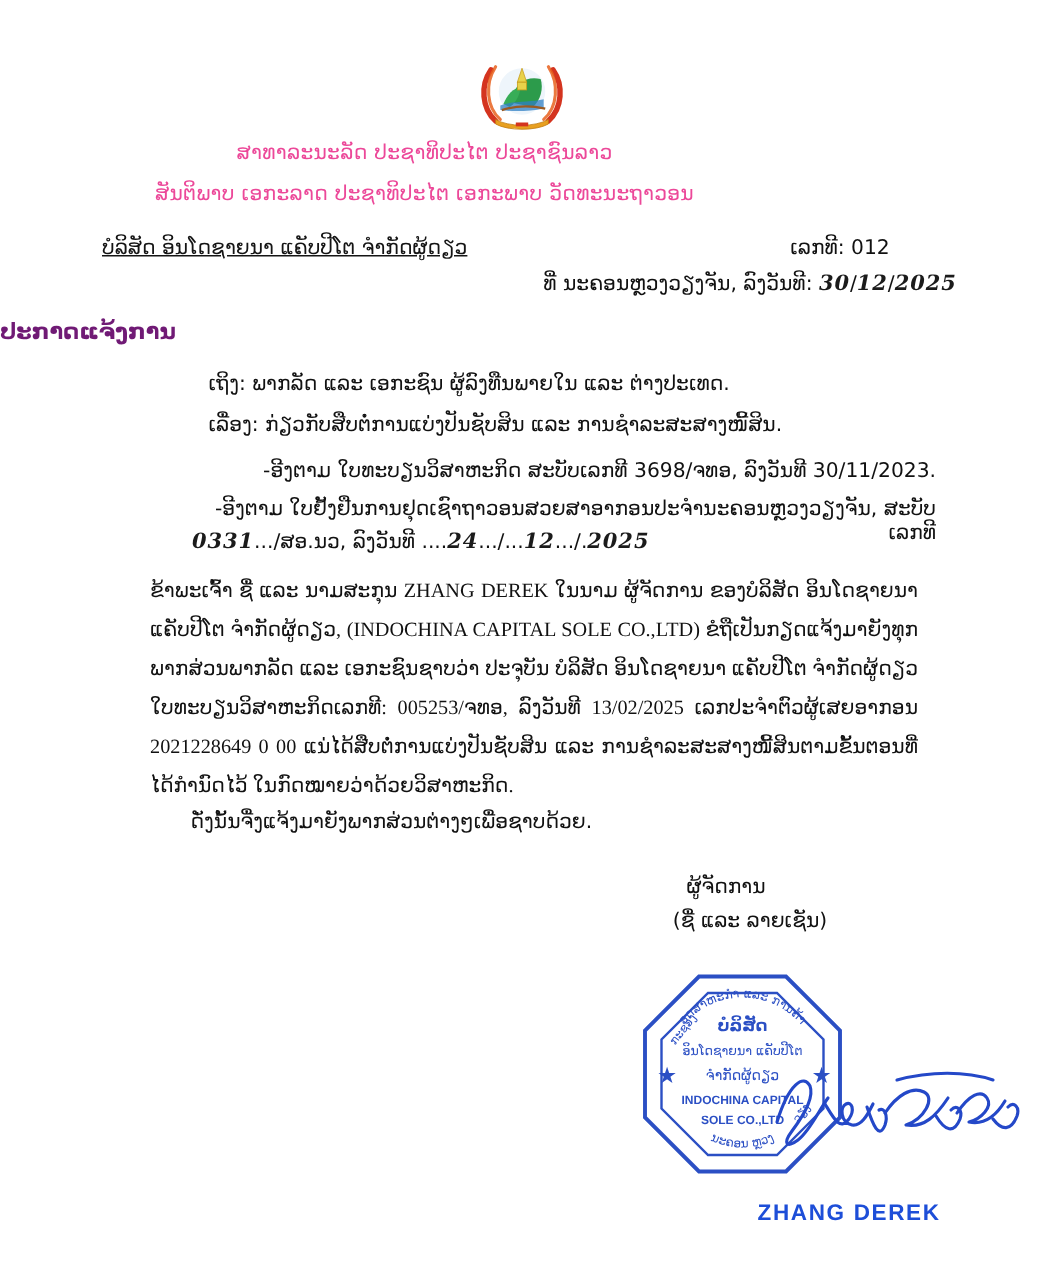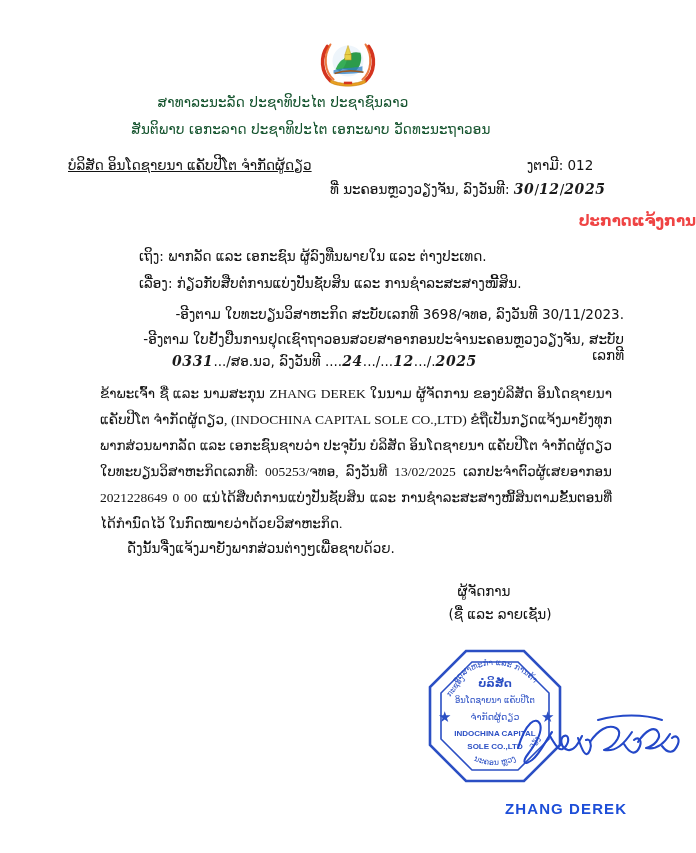--- a/index.html
+++ b/index.html
@@ -36,24 +36,24 @@
   }
 
   
   .nat-line {
     position: absolute;
     left: 0;
     width: 566px;
     text-align: center;
     font-size: 13.5px;
     letter-spacing: .2px;
-    color: #14532d;
+    color: #ec4899;
   }
   .nat-1 { top: 94px; }
-  .nat-2 { top: 121px; padding-left: 28px; }
+  .nat-2 { top: 121px; }
 
   
   .org-line {
     position: absolute;
     top: 157px;
     left: 68px;
     font-size: 13.5px;
     color: #141414;
     text-decoration: underline;
   }
@@ -63,21 +63,21 @@
     left: 470px;
     width: 180px;
     text-align: center;
     font-size: 13.5px;
   }
   .place-date {
     position: absolute;
     top: 181px;
     left: 330px;
     width: 340px;
-    text-align: left;
+    text-align: center;
     font-size: 13.5px;
     white-space: nowrap;
   }
 
   
   .hand {
     font-family: "DejaVu Serif", "Liberation Serif", serif;
     color: #1b1b1b;
     font-weight: 700;
     font-style: italic;
@@ -85,24 +85,24 @@
     font-size: 14px;
   }
   .dots { letter-spacing: 0px; }
 
   
   .title {
     position: absolute;
     top: 212px;
     left: 0;
     width: 696px;
-    text-align: right;
+    text-align: left;
     font-size: 15px;
     font-weight: 700;
-    color: #ef4444;
+    color: #701a75;
   }
 
   
   .addr {
     position: absolute;
     left: 139px;
     font-size: 13.5px;
   }
   .addr-1 { top: 248px; }
   .addr-2 { top: 275px; }
@@ -120,21 +120,20 @@
   .ref-dash {
     display: inline-block;
     width: 16px;
   }
   .ref-cont {
     position: absolute;
     top: 353px;
     left: 128px;
     font-size: 13.5px;
     white-space: nowrap;
-    margin-left: 44px;
   }
 
   
   .body-para {
     position: absolute;
     left: 100px;
     width: 512px;
     font-size: 13.5px;
     line-height: 26px;
     text-align: justify;
@@ -227,21 +226,21 @@
         <rect x="52" y="96" width="16" height="5" fill="#d4341f"></rect>
       </svg>
     </span>
   </div>
 
   <div class="nat-line nat-1">ສາທາລະນະລັດ ປະຊາທິປະໄຕ ປະຊາຊົນລາວ</div>
   <div class="nat-line nat-2">ສັນຕິພາບ ເອກະລາດ ປະຊາທິປະໄຕ ເອກະພາບ ວັດທະນະຖາວອນ</div>
 
   <div class="org-line">ບໍລິສັດ ອິນໂດຊາຍນາ ແຄັບປີໂຕ ຈຳກັດຜູ້ດຽວ</div>
   <div class="doc-no">
-    <span>ງຕາມີ: </span><span>012</span>
+    <span>ເລກທີ: </span><span>012</span>
   </div>
 
   <div class="place-date">
     <span>ທີ່ ນະຄອນຫຼວງວຽງຈັນ, ລົງວັນທີ: </span><span class="hand">30</span><span class="dots">/</span><span class="hand">12</span><span class="dots">/</span><span class="hand">2025</span>
   </div>
 
   <div class="title">ປະກາດແຈ້ງການ</div>
 
   <div class="addr addr-1">
     <span>ເຖິງ: </span><span>ພາກລັດ ແລະ ເອກະຊົນ ຜູ້ລົງທືນພາຍໃນ ແລະ ຕ່າງປະເທດ.</span>

